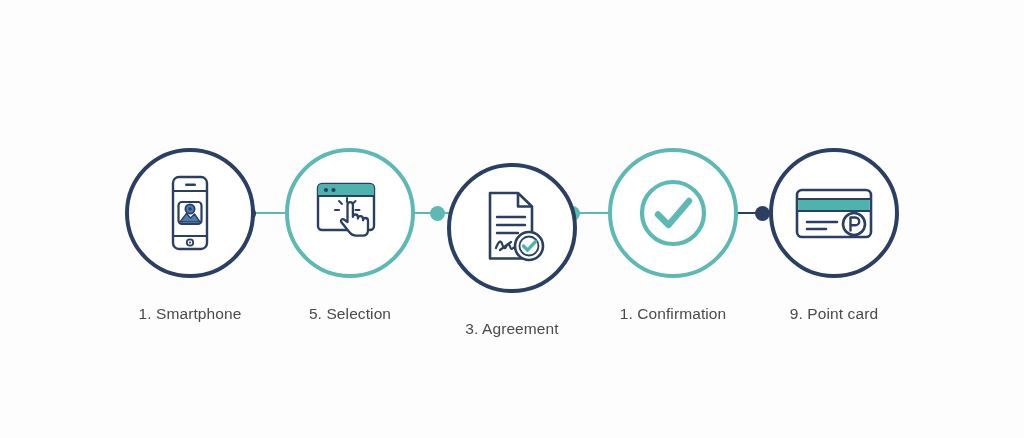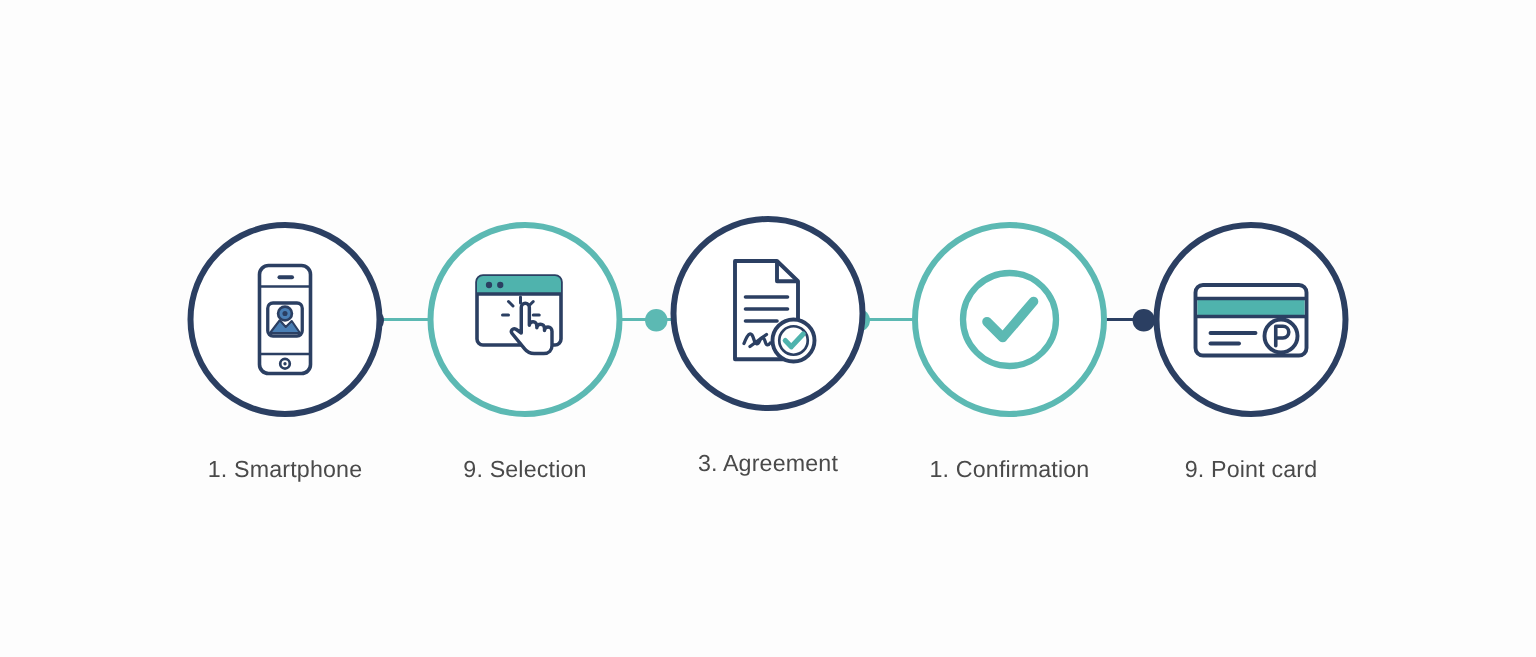--- a/index.html
+++ b/index.html
@@ -125,24 +125,24 @@
             <path d="M34.5 31 v14 l-3.5 -2.5 c-2 -1.2 -4 1 -2.6 2.8
                      l8.5 10.5 c1.6 2 3.6 2.9 6.2 2.9 h6.4
                      c3.4 0 5.5 -2.2 5.5 -5.4 v-9.5
                      c0 -1.7 -1.2 -2.8 -2.6 -2.8 c-1.4 0 -2.4 1 -2.4 2.3
                      v-1.4 c0 -1.7 -1.2 -2.8 -2.6 -2.8 c-1.4 0 -2.5 1 -2.5 2.4
                      v-1.2 c0 -1.7 -1.1 -2.8 -2.5 -2.8 c-1.4 0 -2.5 1 -2.5 2.4
                      v-11.9 c0 -1.7 -1.2 -2.9 -2.7 -2.9 c-1.5 0 -2.7 1.2 -2.7 2.9 z" fill="#ffffff" stroke="#2b3f62" stroke-width="2.3" stroke-linejoin="round"></path>
           </svg>
         </div>
       </div>
-      <div class="label">9. Selection</div>
+      <div class="label">5. Selection</div>
     </div>
 
-    <div class="step" style="left:442px; top:144px;">
+    <div class="step" style="left:442px; top:163px;">
       <div class="circle navy">
         <div class="icon-wrap">
           <svg width="76" height="80" viewBox="0 0 76 80">
             <path d="M16 5 h28 l14 13.5 v52 h-42 z" fill="#ffffff" stroke="#2b3f62" stroke-width="2.6" stroke-linejoin="round"></path>
             <path d="M44 5 v13.5 h14" fill="none" stroke="#2b3f62" stroke-width="2.6" stroke-linejoin="round"></path>
             <g stroke="#2b3f62" stroke-width="2.4" stroke-linecap="round">
               <line x1="23" y1="29" x2="51" y2="29"></line>
               <line x1="23" y1="37" x2="51" y2="37"></line>
               <line x1="23" y1="45" x2="44" y2="45"></line>
             </g>

